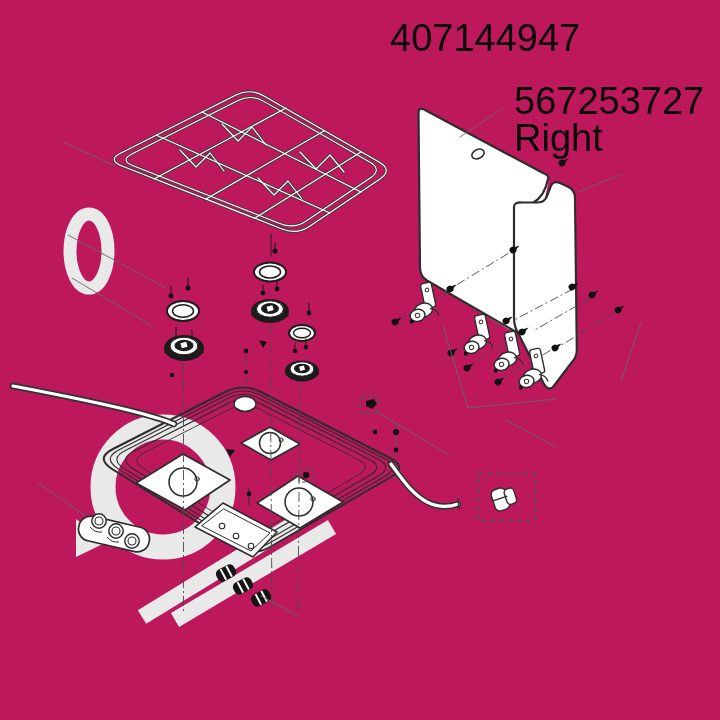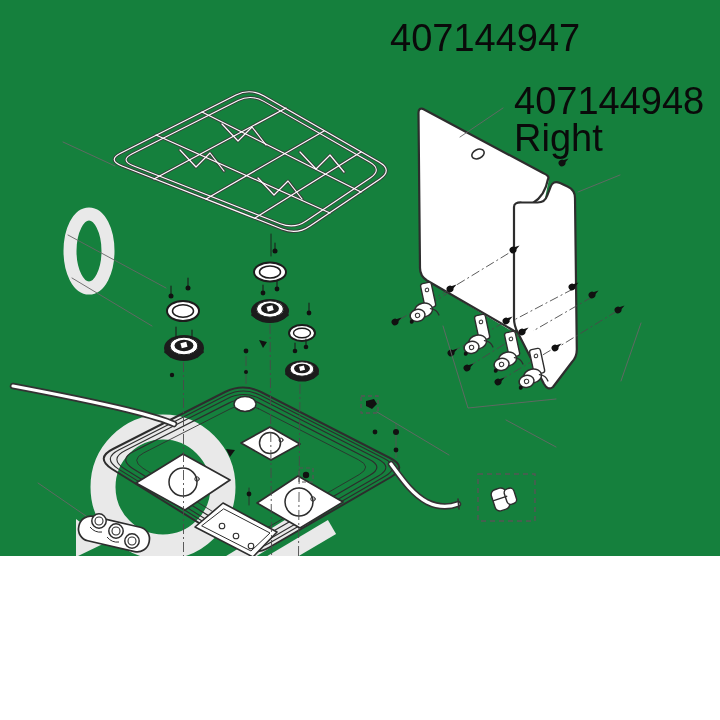--- a/index.html
+++ b/index.html
@@ -1,16 +1,16 @@
 <!DOCTYPE html>
 <html><head>
 <meta charset="utf-8">
 <style>
   html,body{margin:0;padding:0;background:#fff;}
-  .stage{position:relative;width:720px;height:556px;background:#15803d;overflow:hidden;
+  .stage{position:relative;width:720px;height:720px;background:#be185d;overflow:hidden;
          font-family:"Liberation Sans",sans-serif;}
   .stage svg{position:absolute;left:0;top:0;}
   .plabel{position:absolute;font-size:38px;line-height:1;color:#0a0a0a;white-space:nowrap;
           letter-spacing:0px;}
 </style>
 </head>
 <body>
 
 <div class="stage">
 
@@ -323,16 +323,16 @@
     <line x1="620" y1="175" x2="578" y2="192"></line>
     <line x1="460" y1="137" x2="503" y2="108"></line>
     <line x1="641" y1="323" x2="621" y2="381"></line>
     <line x1="506" y1="420" x2="556" y2="447"></line>
     <line x1="377" y1="412" x2="449" y2="455"></line>
     <polyline points="443,326 468,408 556,399"></polyline>
   </g>
 </svg>
 
 <div class="plabel" style="left:390px;top:19px">407144947</div>
-<div class="plabel" style="left:514px;top:82px">407144948</div>
+<div class="plabel" style="left:514px;top:82px">567253727</div>
 <div class="plabel" style="left:514px;top:119px">Right</div>
 
 </div>
 
 </body></html>

